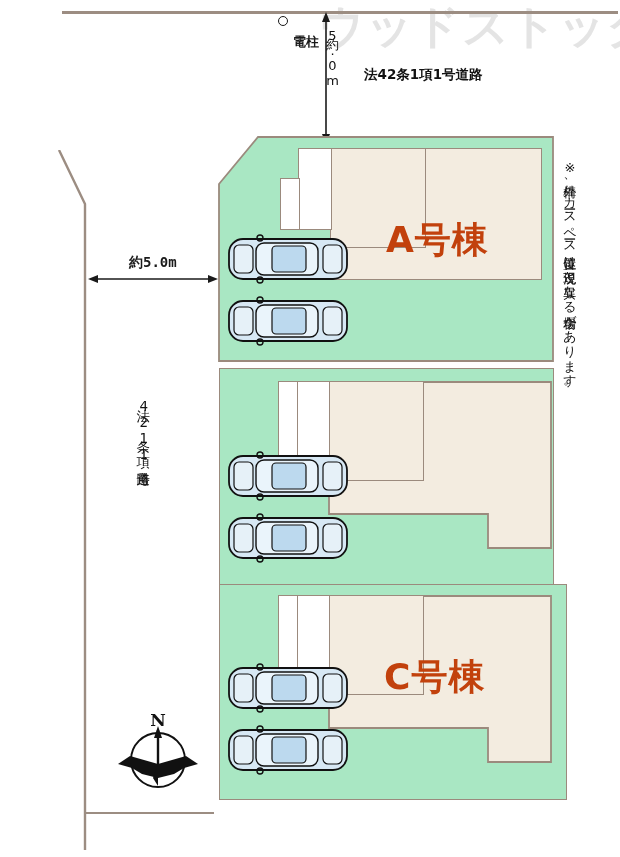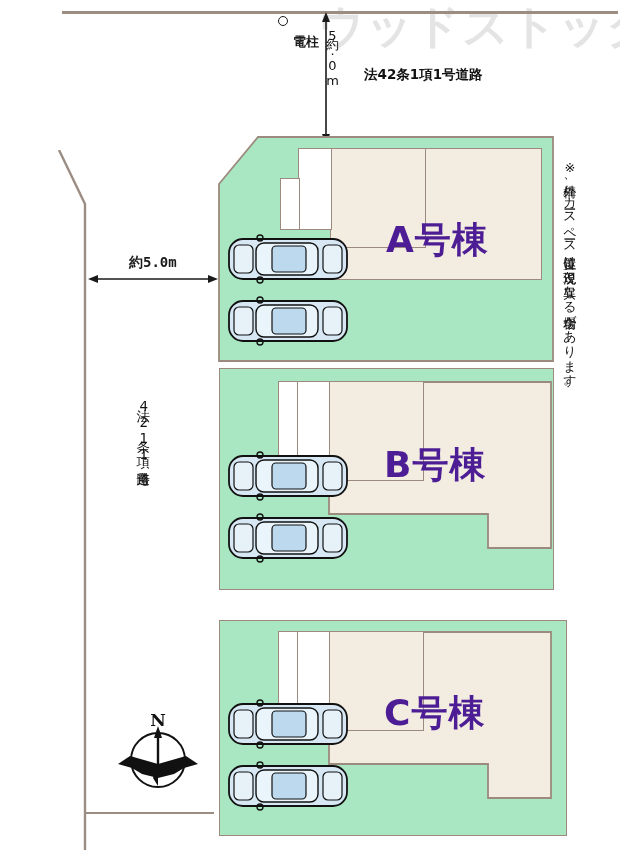--- a/index.html
+++ b/index.html
@@ -33,21 +33,21 @@
     box-sizing:border-box;
   }
   .whitepad{
     position:absolute;
     background:#ffffff;
     border:1.5px solid #9b8a7d;
     box-sizing:border-box;
   }
   .lotlabel{
     position:absolute;
-    font-size:36px;font-weight:bold;color:#4c1d95;
+    font-size:36px;font-weight:bold;color:#c2410c;
     letter-spacing:1px;white-space:nowrap;
     font-family:"DejaVu Sans",sans-serif;
   }
 
   
   .car{position:absolute;}
 
   
   .lbl{position:absolute;font-size:13px;color:#111;white-space:nowrap;
        font-family:"DejaVu Sans",sans-serif;}
@@ -151,21 +151,20 @@
 
   <svg style="position:absolute;left:108px;top:12px;" width="224" height="168" viewBox="0 0 224 168">
     <path d="M 1,1 L 223,1 L 223,167 L 160,167 L 160,133 L 1,133 Z" fill="#f3ece0" stroke="#9b8a7d" stroke-width="1.8"></path>
   </svg>
 
   <div class="house" style="left:108px;top:12px;width:96px;height:100px;"></div>
 
   <div class="whitepad" style="left:76px;top:12px;width:34px;height:82px;"></div>
   <div class="whitepad" style="left:58px;top:12px;width:20px;height:82px;"></div>
 
-  <div class="lotlabel" style="left:164px;top:72px;">B号棟</div>
 
   <svg class="car" style="left:6px;top:82px;" width="124" height="50" viewBox="0 0 124 50">
     <rect x="3" y="5" width="118" height="40" rx="14" fill="#d7e8f4" stroke="#111" stroke-width="1.8"></rect>
     <rect x="30" y="9" width="62" height="32" rx="8" fill="#eaf4fb" stroke="#111" stroke-width="1.4"></rect>
     <rect x="46" y="12" width="34" height="26" rx="4" fill="#bcd9ee" stroke="#111" stroke-width="1.2"></rect>
     <rect x="8" y="11" width="19" height="28" rx="5" fill="#e6f1f8" stroke="#111" stroke-width="1.2"></rect>
     <rect x="97" y="11" width="19" height="28" rx="5" fill="#e6f1f8" stroke="#111" stroke-width="1.2"></rect>
     <circle cx="34" cy="4" r="3" fill="none" stroke="#111" stroke-width="1.4"></circle>
     <circle cx="34" cy="46" r="3" fill="none" stroke="#111" stroke-width="1.4"></circle>
   </svg>
@@ -173,21 +172,21 @@
     <rect x="3" y="5" width="118" height="40" rx="14" fill="#d7e8f4" stroke="#111" stroke-width="1.8"></rect>
     <rect x="30" y="9" width="62" height="32" rx="8" fill="#eaf4fb" stroke="#111" stroke-width="1.4"></rect>
     <rect x="46" y="12" width="34" height="26" rx="4" fill="#bcd9ee" stroke="#111" stroke-width="1.2"></rect>
     <rect x="8" y="11" width="19" height="28" rx="5" fill="#e6f1f8" stroke="#111" stroke-width="1.2"></rect>
     <rect x="97" y="11" width="19" height="28" rx="5" fill="#e6f1f8" stroke="#111" stroke-width="1.2"></rect>
     <circle cx="34" cy="4" r="3" fill="none" stroke="#111" stroke-width="1.4"></circle>
     <circle cx="34" cy="46" r="3" fill="none" stroke="#111" stroke-width="1.4"></circle>
   </svg>
 </div>
 
-<div class="abs lot" style="left:219px;top:620px;width:348px;height:216px;">
+<div class="abs lot" style="left:219px;top:584px;width:348px;height:216px;">
 
   <svg style="position:absolute;left:108px;top:10px;" width="224" height="168" viewBox="0 0 224 168">
     <path d="M 1,1 L 223,1 L 223,167 L 160,167 L 160,133 L 1,133 Z" fill="#f3ece0" stroke="#9b8a7d" stroke-width="1.8"></path>
   </svg>
   <div class="house" style="left:108px;top:10px;width:96px;height:100px;"></div>
 
   <div class="whitepad" style="left:76px;top:10px;width:34px;height:82px;"></div>
   <div class="whitepad" style="left:58px;top:10px;width:20px;height:82px;"></div>
 
   <div class="lotlabel" style="left:164px;top:68px;">C号棟</div>

